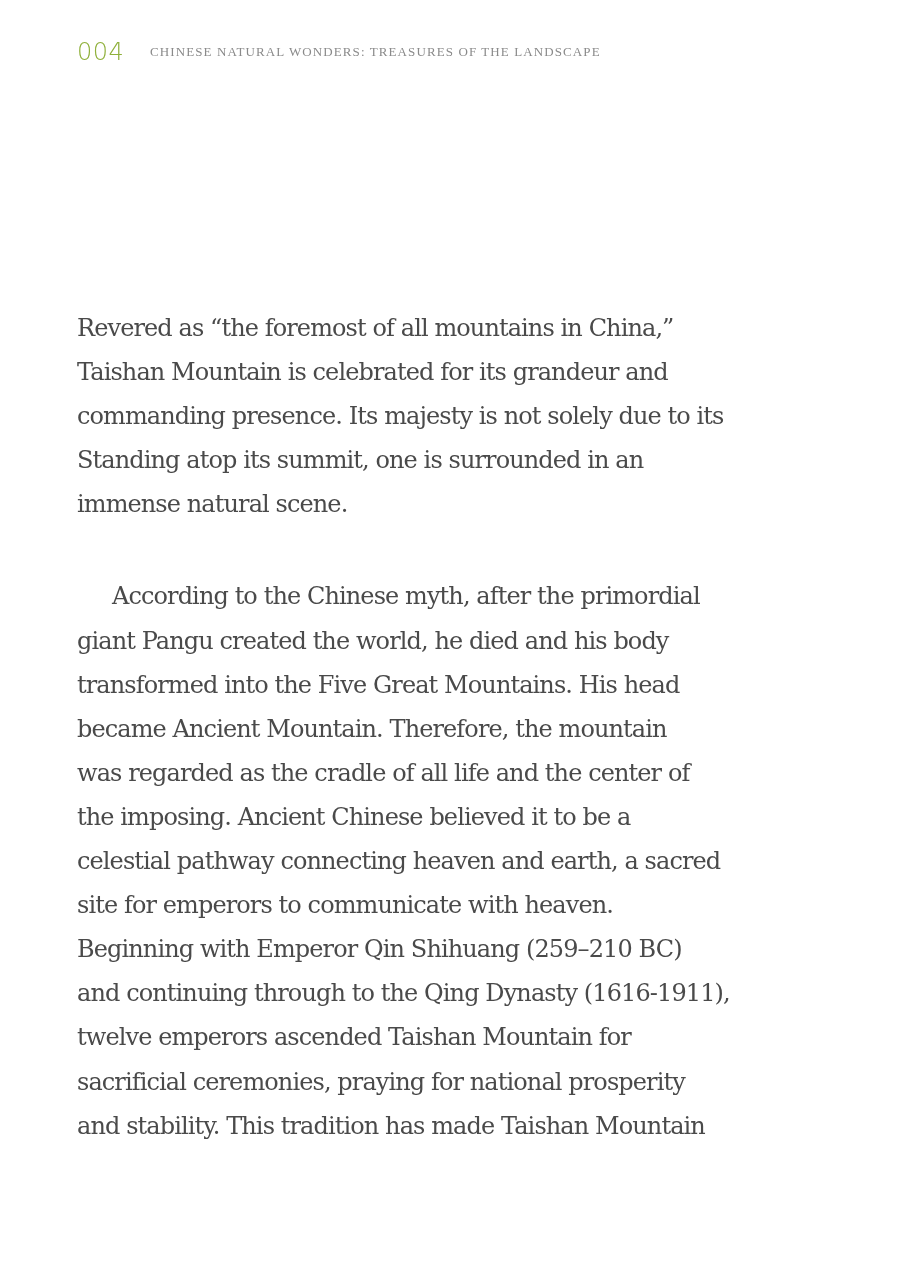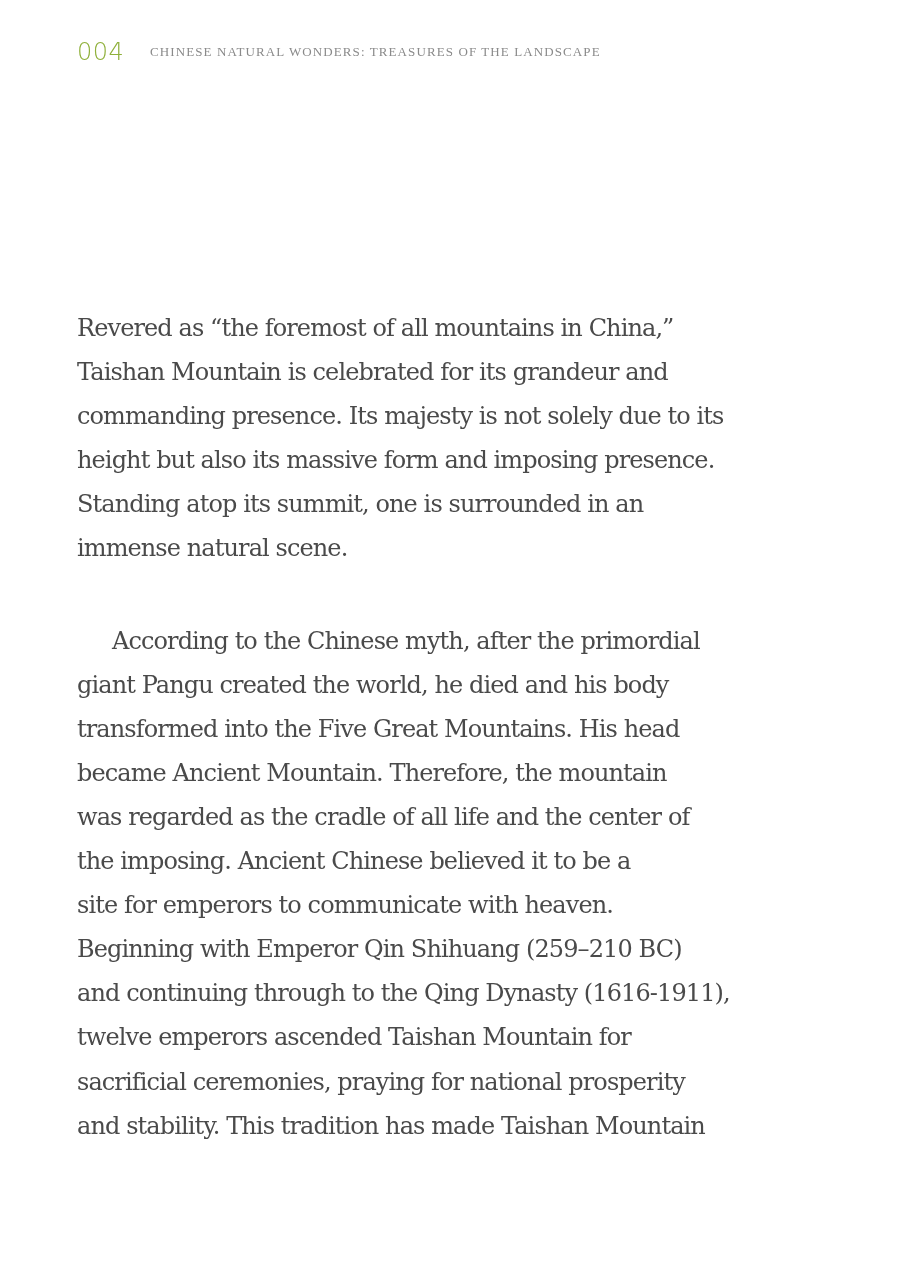--- a/index.html
+++ b/index.html
@@ -29,31 +29,31 @@
 <body>
 
 <div class="page-number">004</div>
 <div class="running-head">CHINESE NATURAL WONDERS: TREASURES OF THE LANDSCAPE</div>
 
 <div class="body-text">
   <div>
     <span class="line">Revered as “the foremost of all mountains in China,”</span>
     <span class="line">Taishan Mountain is celebrated for its grandeur and</span>
     <span class="line">commanding presence. Its majesty is not solely due to its</span>
-    <span class="line">height but also its massive form and imposing presence.</span>
     <span class="line">Standing atop its summit, one is surrounded in an</span>
     <span class="line">immense natural scene.</span>
   </div>
   <div class="para2">
     <span class="line indent">According to the Chinese myth, after the primordial</span>
     <span class="line">giant Pangu created the world, he died and his body</span>
     <span class="line">transformed into the Five Great Mountains. His head</span>
     <span class="line">became Ancient Mountain. Therefore, the mountain</span>
     <span class="line">was regarded as the cradle of all life and the center of</span>
     <span class="line">the imposing. Ancient Chinese believed it to be a</span>
+    <span class="line">celestial pathway connecting heaven and earth, a sacred</span>
     <span class="line">site for emperors to communicate with heaven.</span>
     <span class="line">Beginning with Emperor Qin Shihuang (259–210 BC)</span>
     <span class="line">and continuing through to the Qing Dynasty (1616-1911),</span>
     <span class="line">twelve emperors ascended Taishan Mountain for</span>
     <span class="line">sacrificial ceremonies, praying for national prosperity</span>
     <span class="line">and stability. This tradition has made Taishan Mountain</span>
   </div>
 </div>
 
 </body></html>

